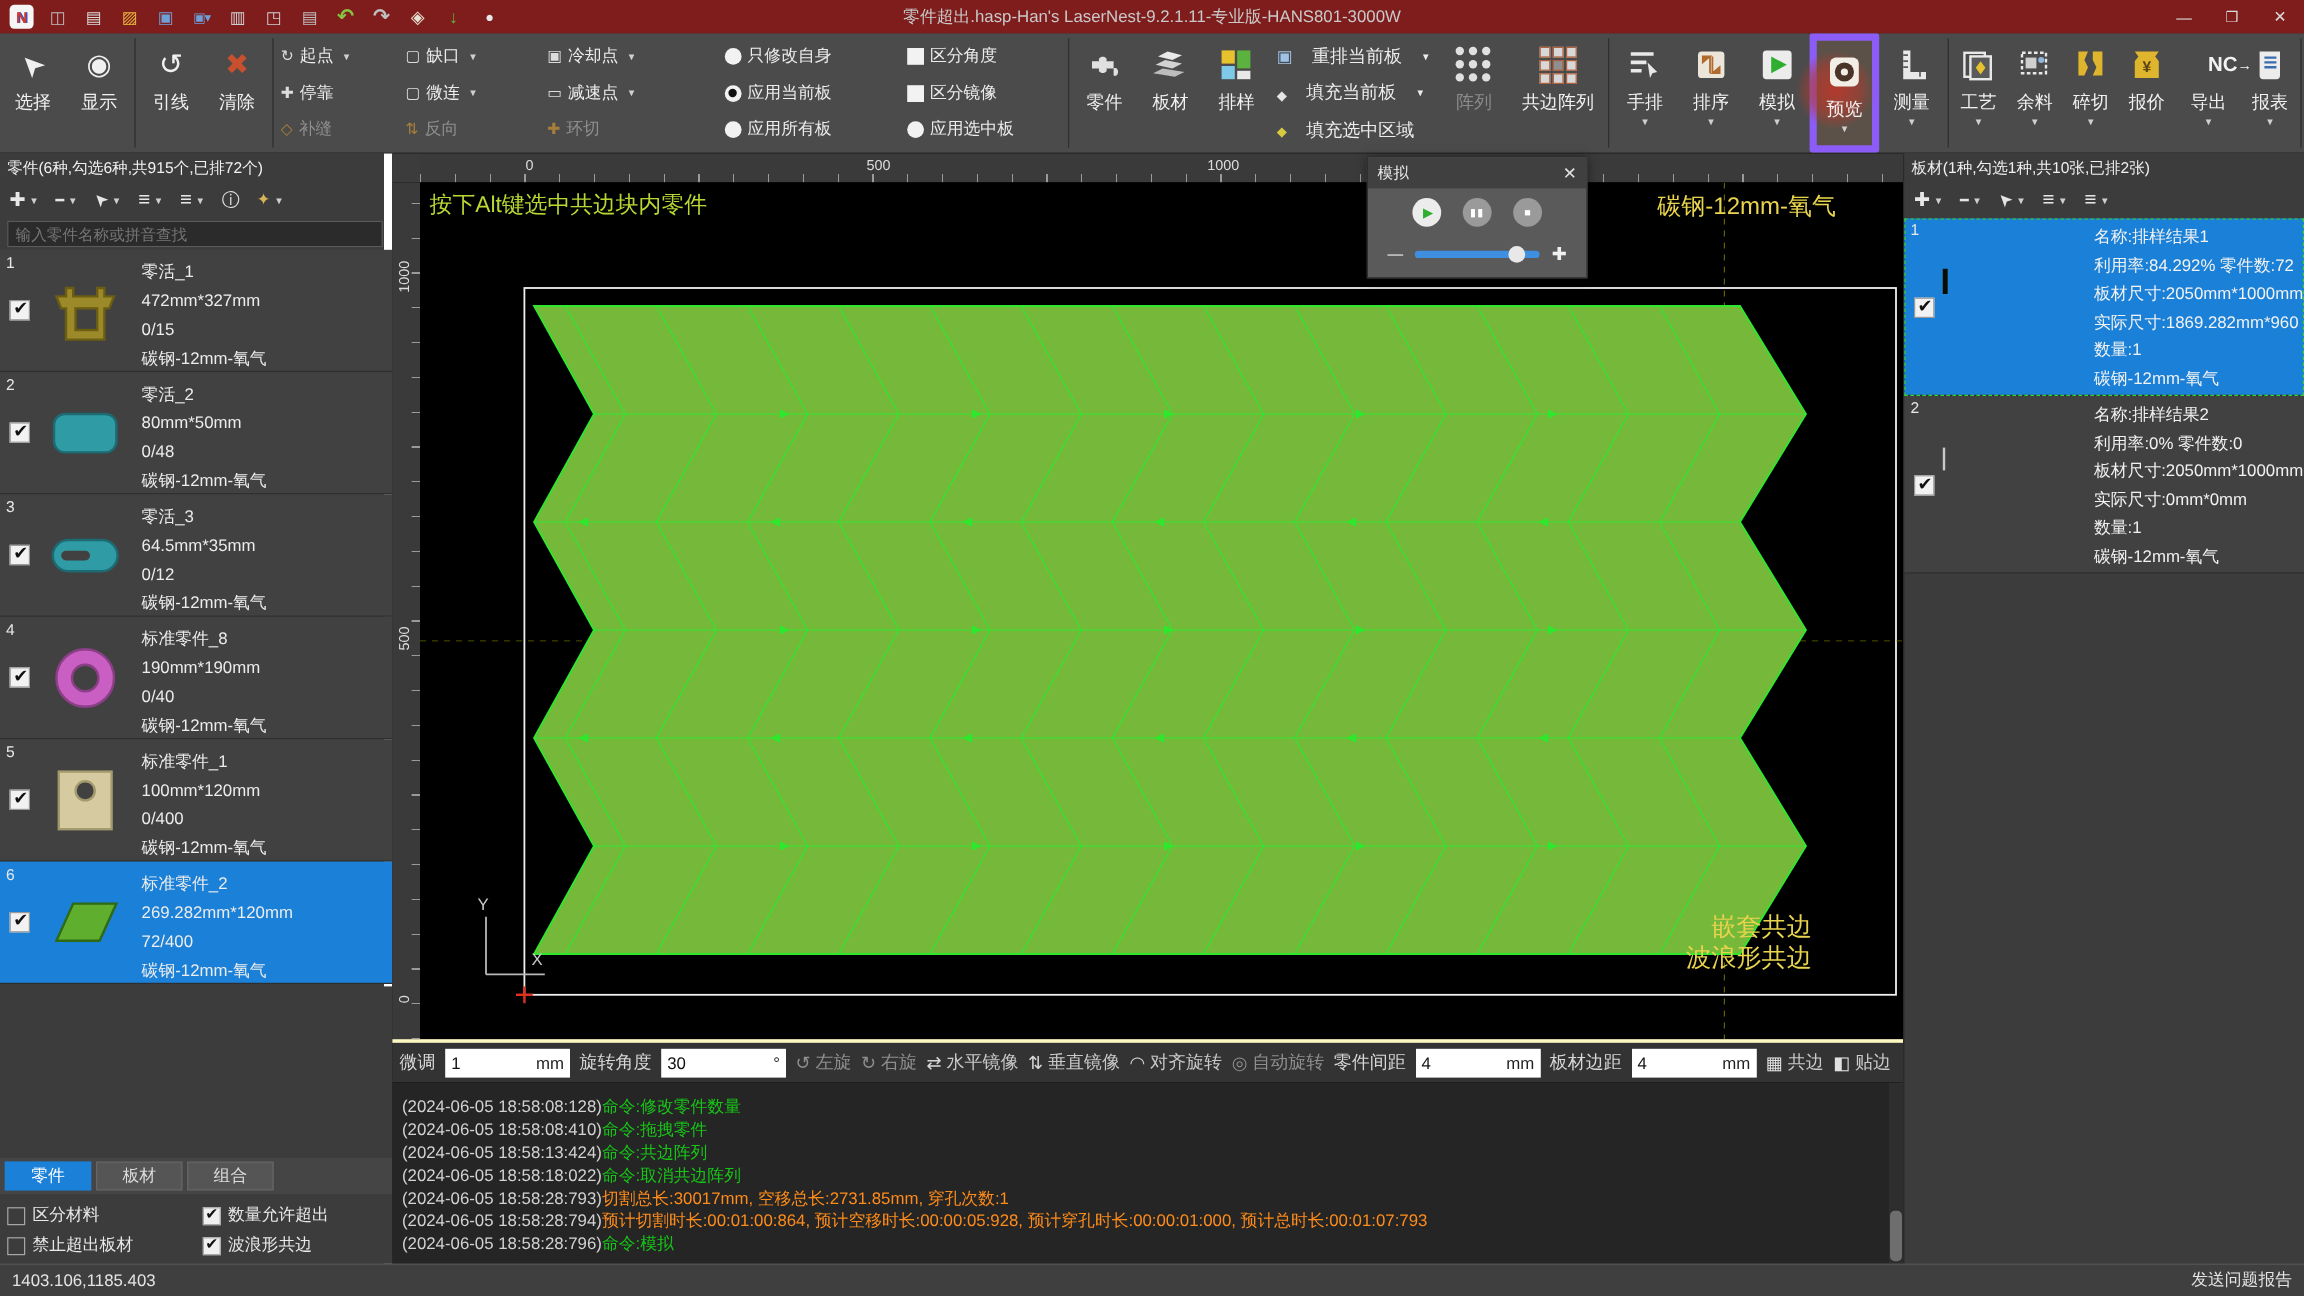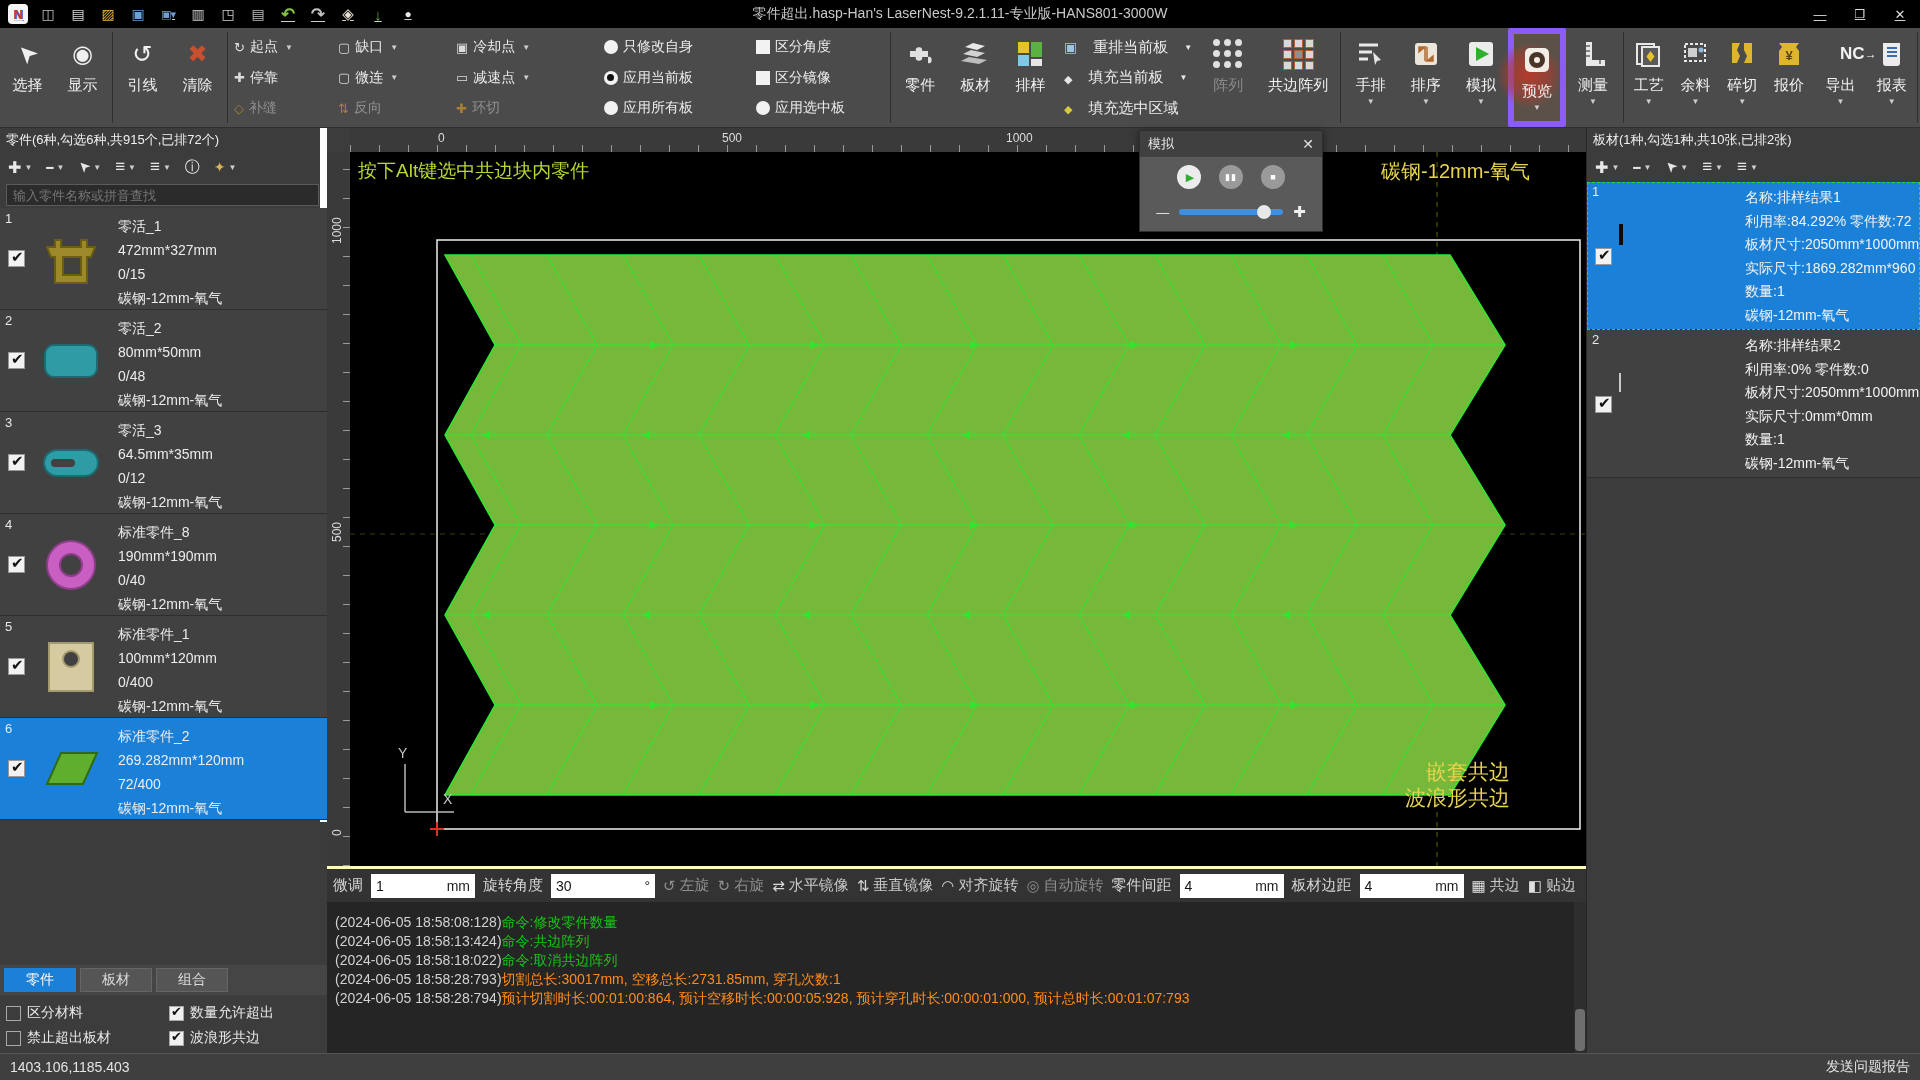--- a/index.html
+++ b/index.html
@@ -1,21 +1,21 @@
 <!DOCTYPE html>
 <html><head>
 <meta charset="utf-8">
 <style>
   * { margin:0; padding:0; box-sizing:border-box; }
   html,body { width:1920px; height:1080px; overflow:hidden; background:#3c3c3c;
     font-family:"Liberation Sans","DejaVu Sans",sans-serif; -webkit-font-smoothing:antialiased; }
 
   
-  #titlebar { position:absolute; left:0; top:0; width:1920px; height:28px; background:#000000;
-    display:flex; align-items:center; color:#cfcfcf;text-decoration:underline; }
+  #titlebar { position:absolute; left:0; top:0; width:1920px; height:28px; background:#7f1d1d;
+    display:flex; align-items:center; color:#cfcfcf; }
   #tb-icons { display:flex; align-items:center; gap:10px; padding-left:8px; }
   .tbi { width:20px; height:20px; display:flex; align-items:center; justify-content:center;
     font-size:14px; color:#c8c8c8; }
   .i-logo { background:#f5f5f5; border-radius:4px; color:#d23b2a; font-weight:bold; }
   .i-logo::before { content:"N"; text-shadow:1px 0 0 #2a52d2; font-size:13px; }
   .i-shot::before { content:"◫"; color:#bdbdbd; }
   .i-new::before  { content:"▤"; color:#d9d9d9; }
   .i-open::before { content:"▨"; color:#e8b73c; }
   .i-save::before { content:"▣"; color:#6f9fd8; }
   .i-saveas::before { content:"▣▾"; color:#6f9fd8; font-size:11px; letter-spacing:-1px; }
@@ -935,24 +935,26 @@
         <span>共边</span>
       </span>
     <span class="abtn">
         <span class="ai ai-snap"></span>
         <span>贴边</span>
       </span>
   </div>
 
   <div id="log">
     <div class="log-line" style="margin-top:-5px;"><span class="t">(2024-06-05 18:58:08:128)</span><span class="green">命令:修改零件数量</span></div>
+    <div class="log-line"><span class="t">(2024-06-05 18:58:08:410)</span><span class="green">命令:拖拽零件</span></div>
     <div class="log-line"><span class="t">(2024-06-05 18:58:13:424)</span><span class="green">命令:共边阵列</span></div>
     <div class="log-line"><span class="t">(2024-06-05 18:58:18:022)</span><span class="green">命令:取消共边阵列</span></div>
     <div class="log-line"><span class="t">(2024-06-05 18:58:28:793)</span><span class="orange">切割总长:30017mm, 空移总长:2731.85mm, 穿孔次数:1</span></div>
     <div class="log-line"><span class="t">(2024-06-05 18:58:28:794)</span><span class="orange">预计切割时长:00:01:00:864, 预计空移时长:00:00:05:928, 预计穿孔时长:00:00:01:000, 预计总时长:00:01:07:793</span></div>
+    <div class="log-line"><span class="t">(2024-06-05 18:58:28:796)</span><span class="green">命令:模拟</span></div>
     <div id="log-sb">
         <span class="thumb"></span>
       </div>
   </div>
 </div>
 
 <div id="right-panel">
   <div class="panel-h">板材(1种,勾选1种,共10张,已排2张)</div>
   <div class="ptools">
     <span class="ptool">

